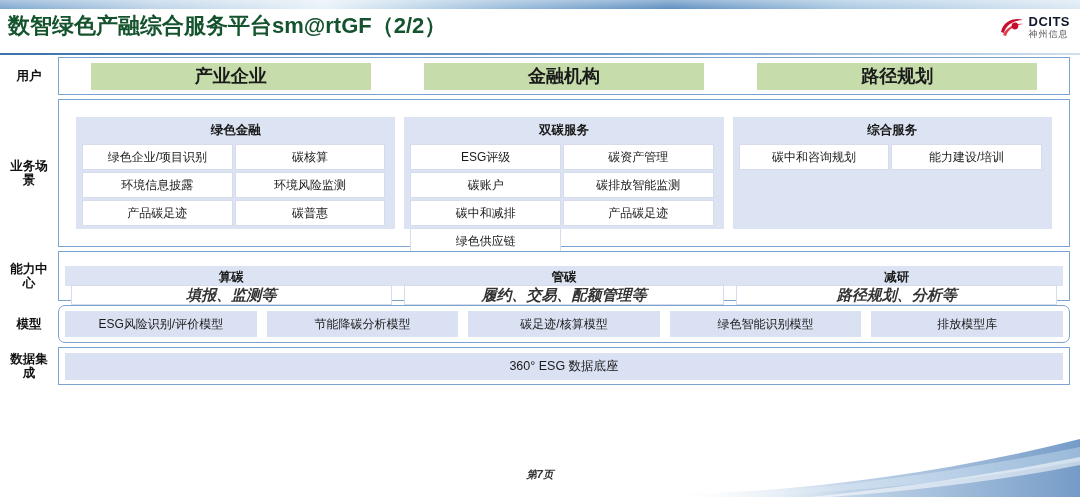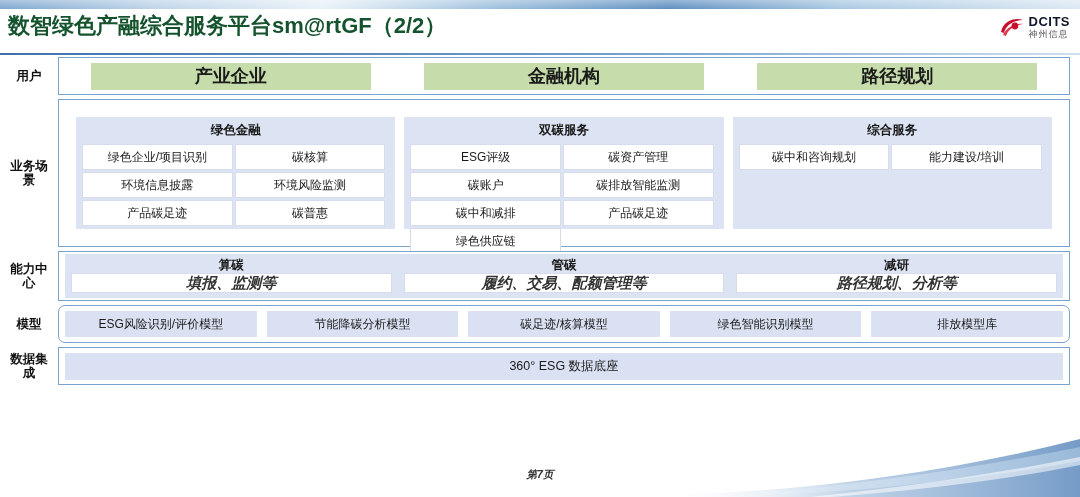--- a/index.html
+++ b/index.html
@@ -196,21 +196,21 @@
     align-items: center;
     justify-content: center;
     font-size: 12px;
     color: #1a1a1a;
     white-space: nowrap;
   }
 
   
   .capability-row .row-body {
     height: 50px;
-    padding: 2px 6px;
+    padding: 14px 6px;
   }
   .cap-panel {
     flex: 1;
     background: #dce3f2;
     padding: 3px 6px 4px 6px;
     box-sizing: border-box;
     display: flex;
     flex-direction: column;
   }
   .cap-title {

